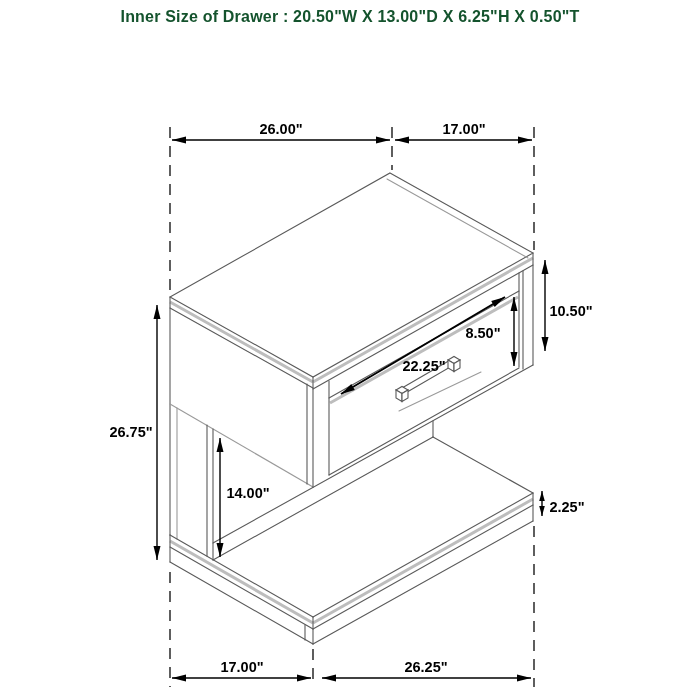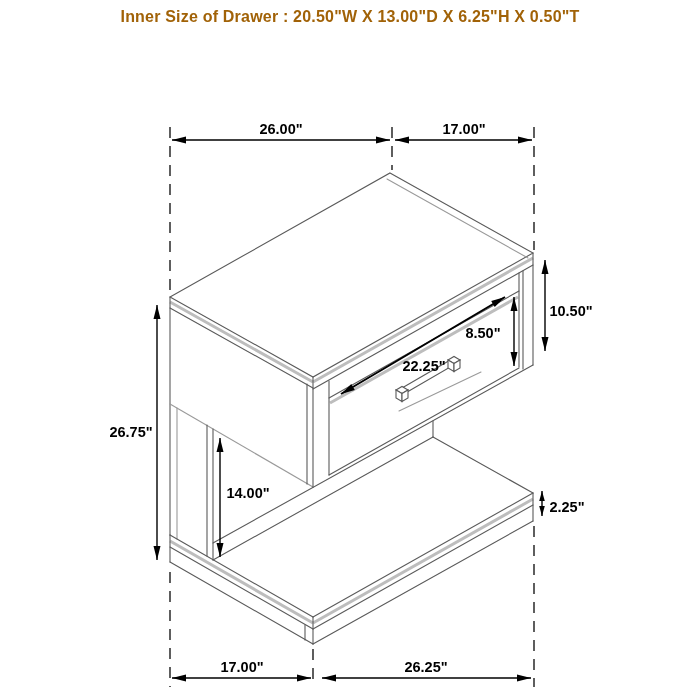--- a/index.html
+++ b/index.html
@@ -1,19 +1,19 @@
 <!DOCTYPE html>
 <html><head>
 <meta charset="utf-8">
 <style>
   html,body{margin:0;padding:0;background:#fff;}
   .stage{position:relative;width:700px;height:700px;background:#ffffff;overflow:hidden;
          font-family:"Liberation Sans",sans-serif;}
   .title{position:absolute;top:8px;left:0;width:700px;text-align:center;
-         font-size:16px;font-weight:bold;color:#a16207;letter-spacing:.2px;}
+         font-size:16px;font-weight:bold;color:#14532d;letter-spacing:.2px;}
   svg{position:absolute;top:0;left:0;}
   .obj{stroke:#5a5a5a;stroke-width:1.1;fill:none;stroke-linecap:round;}
   .objlight{stroke:#9a9a9a;stroke-width:1.1;fill:none;stroke-linecap:round;}
   .hl{stroke:#bdbdbd;stroke-width:3;fill:none;stroke-linecap:butt;}
   .whiteface{fill:#ffffff;stroke:#5a5a5a;stroke-width:1.1;}
   .dim{stroke:#000;stroke-width:1.4;fill:none;}
   .dimthick{stroke:#000;stroke-width:2;fill:none;}
   .head{fill:#000;stroke:none;}
   .dash{stroke:#1a1a1a;stroke-width:1.4;fill:none;stroke-dasharray:11 8;}
   .dimtext{font-family:"Liberation Sans",sans-serif;font-size:14.5px;font-weight:bold;

